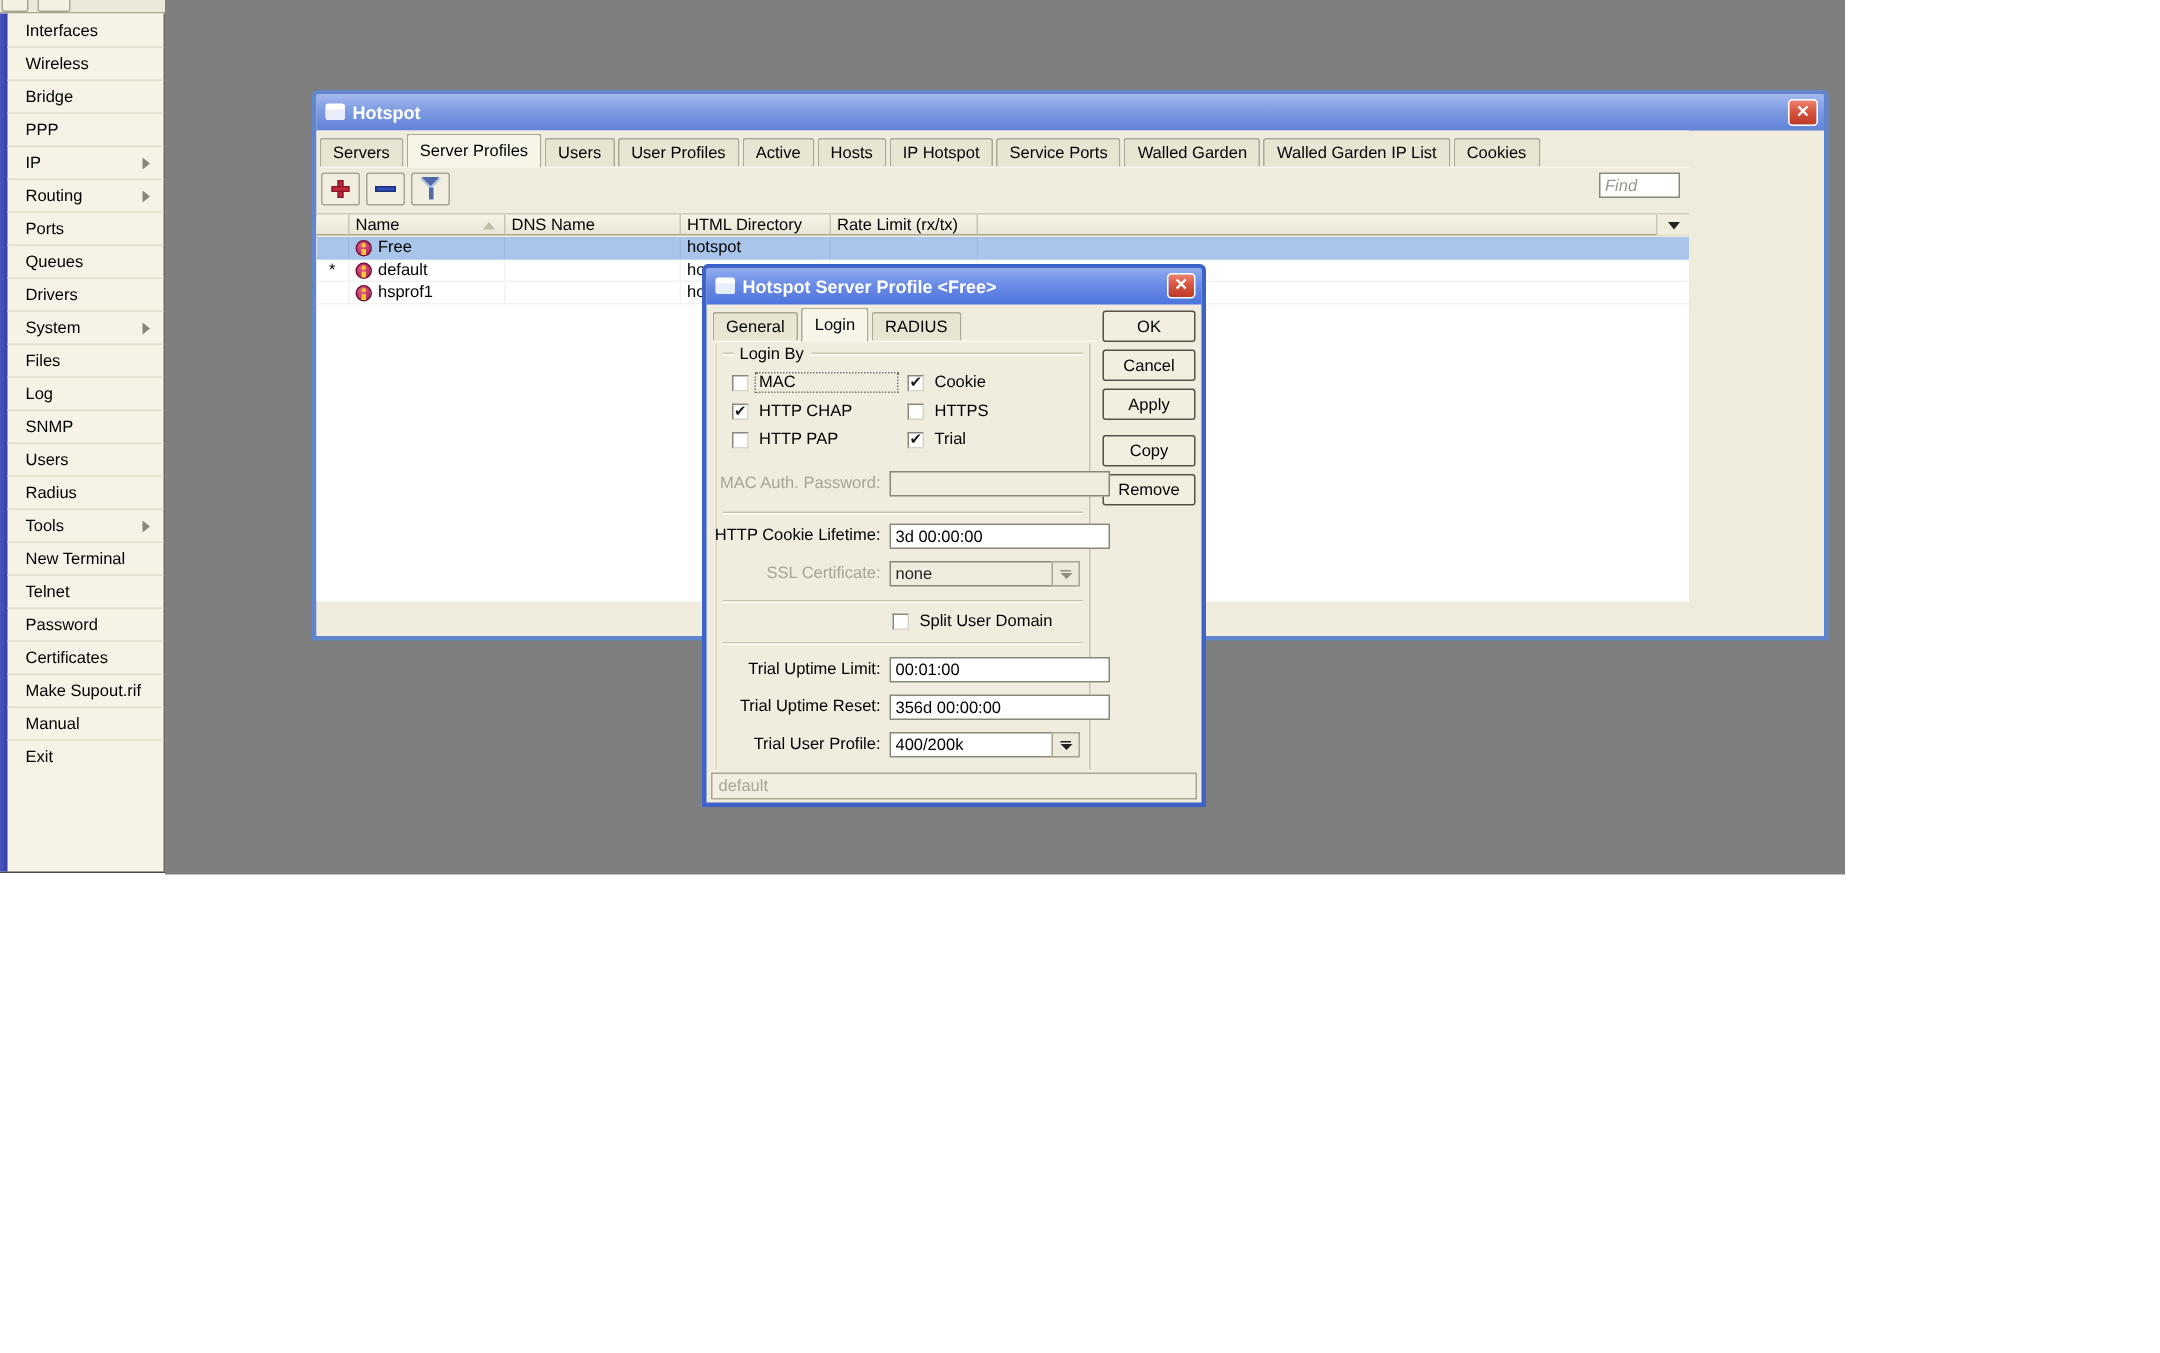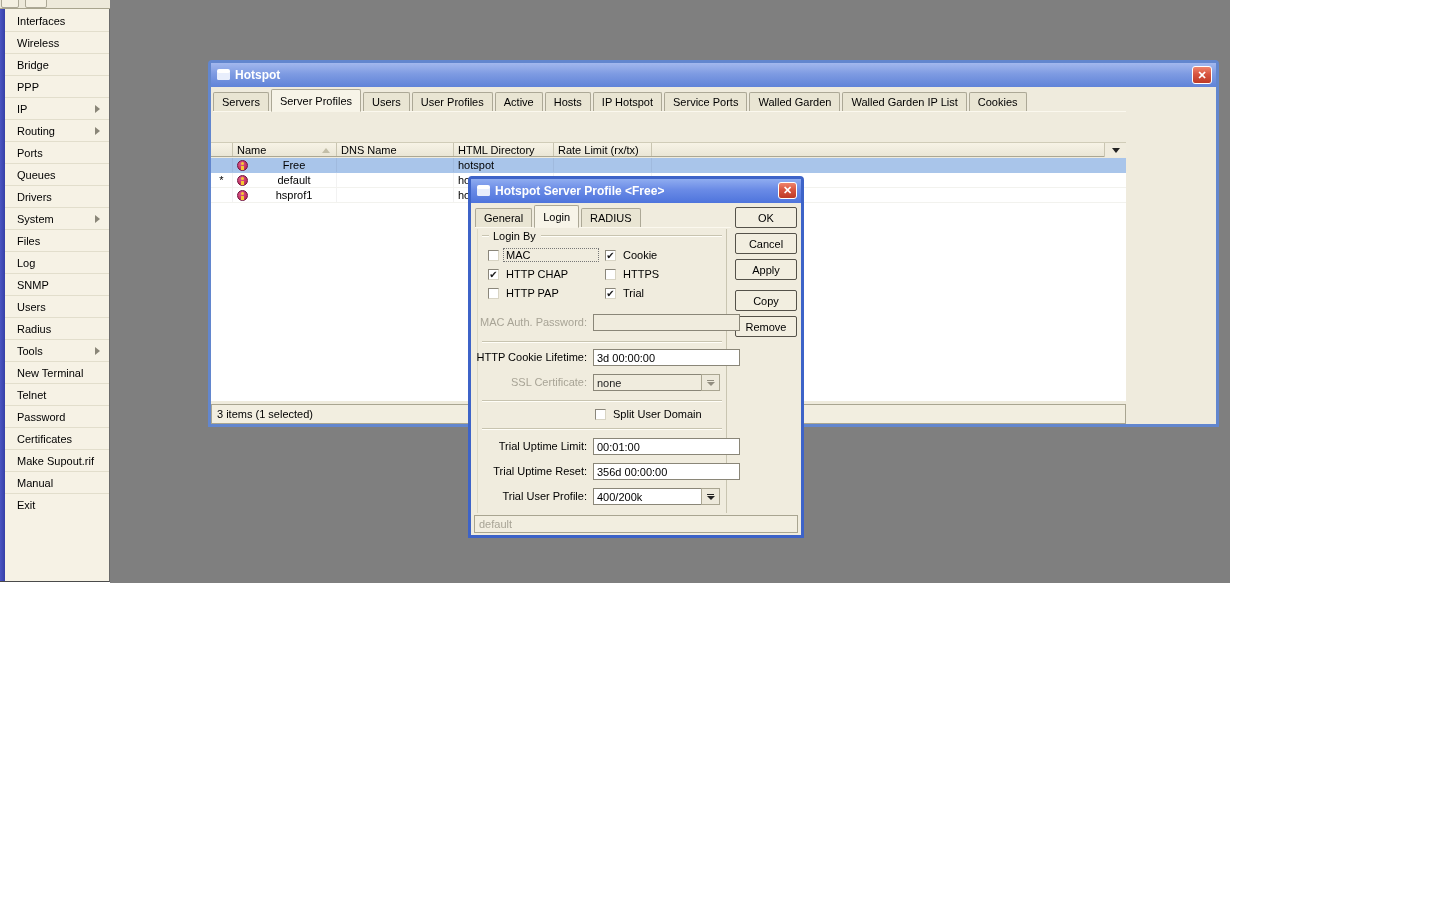--- a/index.html
+++ b/index.html
@@ -58,21 +58,21 @@
   .th { position:relative; line-height:14px; padding-left:4px; border-right:1px solid #C9C5B1; overflow:hidden; white-space:nowrap; }
   .th.flag { width:22px; } .th.name { width:104px; } .th.dns { width:117px; } .th.html { width:100px; } .th.rate { width:98px; } .th.fill { flex:1; border-right:none; }
   .sort-arrow { position:absolute; right:6px; top:5px; width:0; height:0; border-left:4px solid transparent; border-right:4px solid transparent; border-bottom:5px solid #C2BEA8; }
   .th-combo { width:22px; height:14px; background:#F0ECDE; border-left:1px solid #C9C5B1; display:flex; align-items:center; justify-content:center; cursor:pointer; }
   .dn-tri { width:0; height:0; border-left:4px solid transparent; border-right:4px solid transparent; border-top:5px solid #222; }
 
   #hw-table-body { left:0; top:71px; width:100%; height:243px; background:#FFF; overflow:hidden; }
   .trow { display:flex; height:15px; line-height:15px; border-bottom:1px solid #F2F2EE; cursor:pointer; }
   .trow.selected { background:#A9C5EA; border-bottom-color:#A9C5EA; }
   .td { padding-left:4px; overflow:hidden; white-space:nowrap; border-right:1px solid rgba(0,0,0,0.05); }
-  .td.flag { width:22px; text-align:center; padding-left:0; } .td.name { width:104px; position:relative; padding-left:19px;text-align:center; }
+  .td.flag { width:22px; text-align:center; padding-left:0; } .td.name { width:104px; position:relative; padding-left:19px; }
   .td.dns { width:117px; } .td.html { width:100px; } .td.rate { width:98px; } .td.fill { flex:1; border-right:none; }
   .prof-icon { position:absolute; left:4px; top:2px; width:11px; height:11px; border-radius:50%; background:radial-gradient(circle at 35% 30%,#E05A8C,#B01C50); border:1px solid #70103A; }
   .prof-icon .dot { position:absolute; left:3px; top:1px; width:3px; height:3px; background:#F5C832; border-radius:50%; }
   .prof-icon .stem { position:absolute; left:3px; top:5px; width:3px; height:4px; background:#F5C832; }
 
   #hw-status { left:0; bottom:0; width:100%; height:20px; line-height:18px; padding-left:5px; }
 
   
   #dialog { left:468px; top:176px; width:336px; height:362px; border:3px solid #3D63C8; border-radius:4px 4px 0 0; background:#F0ECDE; z-index:10; }
   #dialog .titlebar { background:linear-gradient(#8FACF0,#6A8BE6 45%,#4E74DC); }
@@ -162,20 +162,41 @@
         <div class="tab">User Profiles</div>
         <div class="tab">Active</div>
         <div class="tab">Hosts</div>
         <div class="tab">IP Hotspot</div>
         <div class="tab">Service Ports</div>
         <div class="tab">Walled Garden</div>
         <div class="tab">Walled Garden IP List</div>
         <div class="tab">Cookies</div>
       </div>
 
+      <div id="hw-toolbar" class="abs">
+        <div class="tool-btn" style="left:3px;top:3px;">
+          <div class="icon-wrap">
+              <div class="plus-v"></div>
+              <div class="plus-h"></div>
+            </div>
+        </div>
+        <div class="tool-btn" style="left:33px;top:3px;">
+          <div class="icon-wrap">
+              <div class="minus-h"></div>
+            </div>
+        </div>
+        <div class="tool-btn" style="left:63px;top:3px;">
+          <div class="icon-wrap">
+              <div class="funnel-tri"></div>
+              <div class="funnel-tri2"></div>
+              <div class="funnel-stem"></div>
+            </div>
+        </div>
+        <input id="find-box" class="fld" placeholder="Find" style="">
+      </div>
 
       <div id="hw-table-head" class="abs">
         <div class="th flag"></div>
         <div class="th name"><span>Name</span><span class="sort-arrow"></span></div>
         <div class="th dns"><span>DNS Name</span></div>
         <div class="th html"><span>HTML Directory</span></div>
         <div class="th rate"><span>Rate Limit (rx/tx)</span></div>
         <div class="th fill"></div>
         <div class="th-combo">
             <div class="dn-tri"></div>
@@ -211,21 +232,20 @@
                 <span class="dot"></span>
                 <span class="stem"></span>
               </span><span>hsprof1</span></div>
           <div class="td dns"></div>
           <div class="td html">hotspot</div>
           <div class="td rate"></div>
           <div class="td fill"></div>
         </div>
       </div>
 
-      <div id="hw-status" class="abs sunken-status">3 items (1 selected)</div>
     </div>
   </div>
 
   <div id="dialog" class="abs">
     <div class="titlebar">
       <div class="win-icon"></div>
       <span>Hotspot Server Profile &lt;Free&gt;</span>
       <div class="close-btn" style="width:19px;height:17px;line-height:15px;">✕</div>
     </div>
     <div id="dlg-body">

